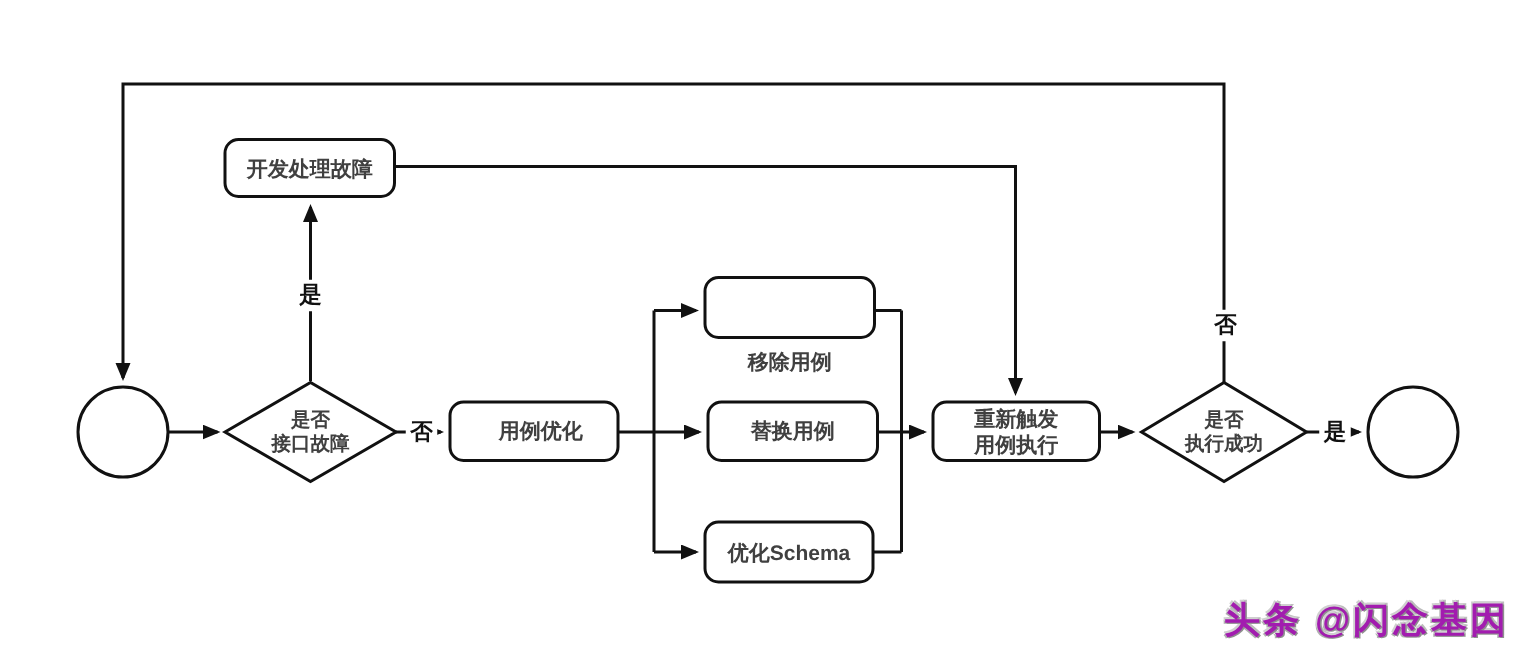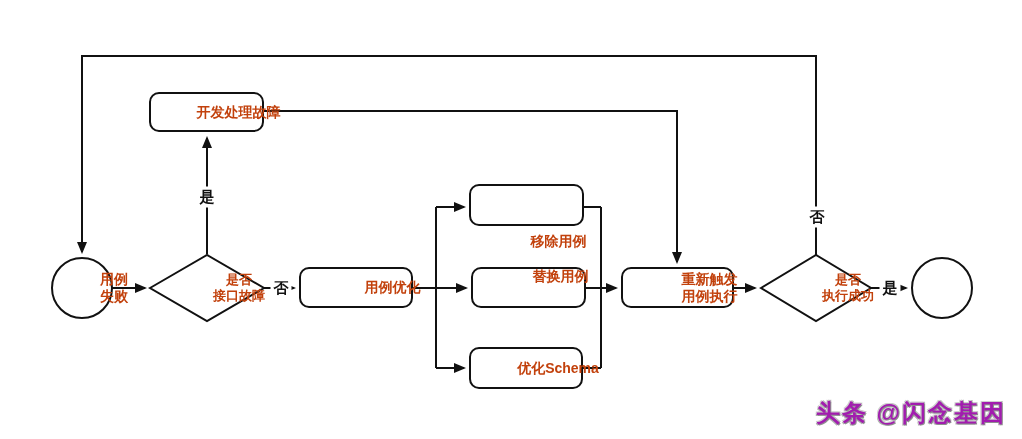--- a/index.html
+++ b/index.html
@@ -10,24 +10,23 @@
     font-family:"Liberation Sans","DejaVu Sans",sans-serif;
     overflow:hidden;
   }
   .connectors{position:absolute;left:0;top:0;}
   .edge{stroke:#111111;stroke-width:2;fill:none;}
   .shape{fill:#ffffff;stroke:#111111;stroke-width:2;}
   .node-label{
     position:absolute;
     display:flex;align-items:center;justify-content:center;
     text-align:center;
-    font-weight:bold;font-size:14px;line-height:17px;color:#c2410c;
+    font-weight:bold;font-size:14px;line-height:17px;color:#404040;
     white-space:pre-line;
     pointer-events:none;
-    padding-left:32px;
   }
   .edge-label{
     position:absolute;
     transform:translate(-50%,-50%);
     background:#ffffff;
     font-weight:bold;font-size:15px;color:#111111;
     padding:1px 3px;
     pointer-events:none;
   }
   .watermark{
@@ -73,28 +72,26 @@
     <rect class="shape" x="150" y="93" width="113" height="38" rx="9"></rect>
     <rect class="shape" x="300" y="268" width="112" height="39" rx="9"></rect>
     <rect class="shape" x="470" y="185" width="113" height="40" rx="9"></rect>
     <rect class="shape" x="472" y="268" width="113" height="39" rx="9"></rect>
     <rect class="shape" x="470" y="348" width="112" height="40" rx="9"></rect>
     <rect class="shape" x="622" y="268" width="111" height="39" rx="9"></rect>
     <polygon class="shape" points="761,288 816,255 871,288 816,321"></polygon>
     <circle class="shape" cx="942" cy="288" r="30"></circle>
   </svg>
 
-  <div class="node-label" style="left:52px;top:258px;width:60px;height:60px;">用例
-失败</div>
   <div class="node-label" style="left:150px;top:255px;width:114px;height:66px;font-size:13px;line-height:16px;">是否
 接口故障</div>
   <div class="node-label" style="left:150px;top:93px;width:113px;height:38px;">开发处理故障</div>
   <div class="node-label" style="left:300px;top:268px;width:121px;height:39px;">用例优化</div>
   <div class="node-label" style="left:470px;top:185px;width:113px;height:40px;margin-top:36px;">移除用例</div>
-  <div class="node-label" style="left:472px;top:257px;width:113px;height:39px;text-align:center;">替换用例</div>
+  <div class="node-label" style="left:472px;top:268px;width:113px;height:39px;text-align:center;">替换用例</div>
   <div class="node-label" style="left:622px;top:268px;width:111px;height:39px;">重新触发
 用例执行</div>
   <div class="node-label" style="left:470px;top:348px;width:112px;height:40px;">优化Schema</div>
   <div class="node-label" style="left:761px;top:255px;width:110px;height:66px;font-size:13px;line-height:16px;">是否
 执行成功</div>
 
   <div class="edge-label" style="left:207px;top:197px;">是</div>
   <div class="edge-label" style="left:281px;top:288px;">否</div>
   <div class="edge-label" style="left:817px;top:217px;">否</div>
   <div class="edge-label" style="left:890px;top:288px;">是</div>

